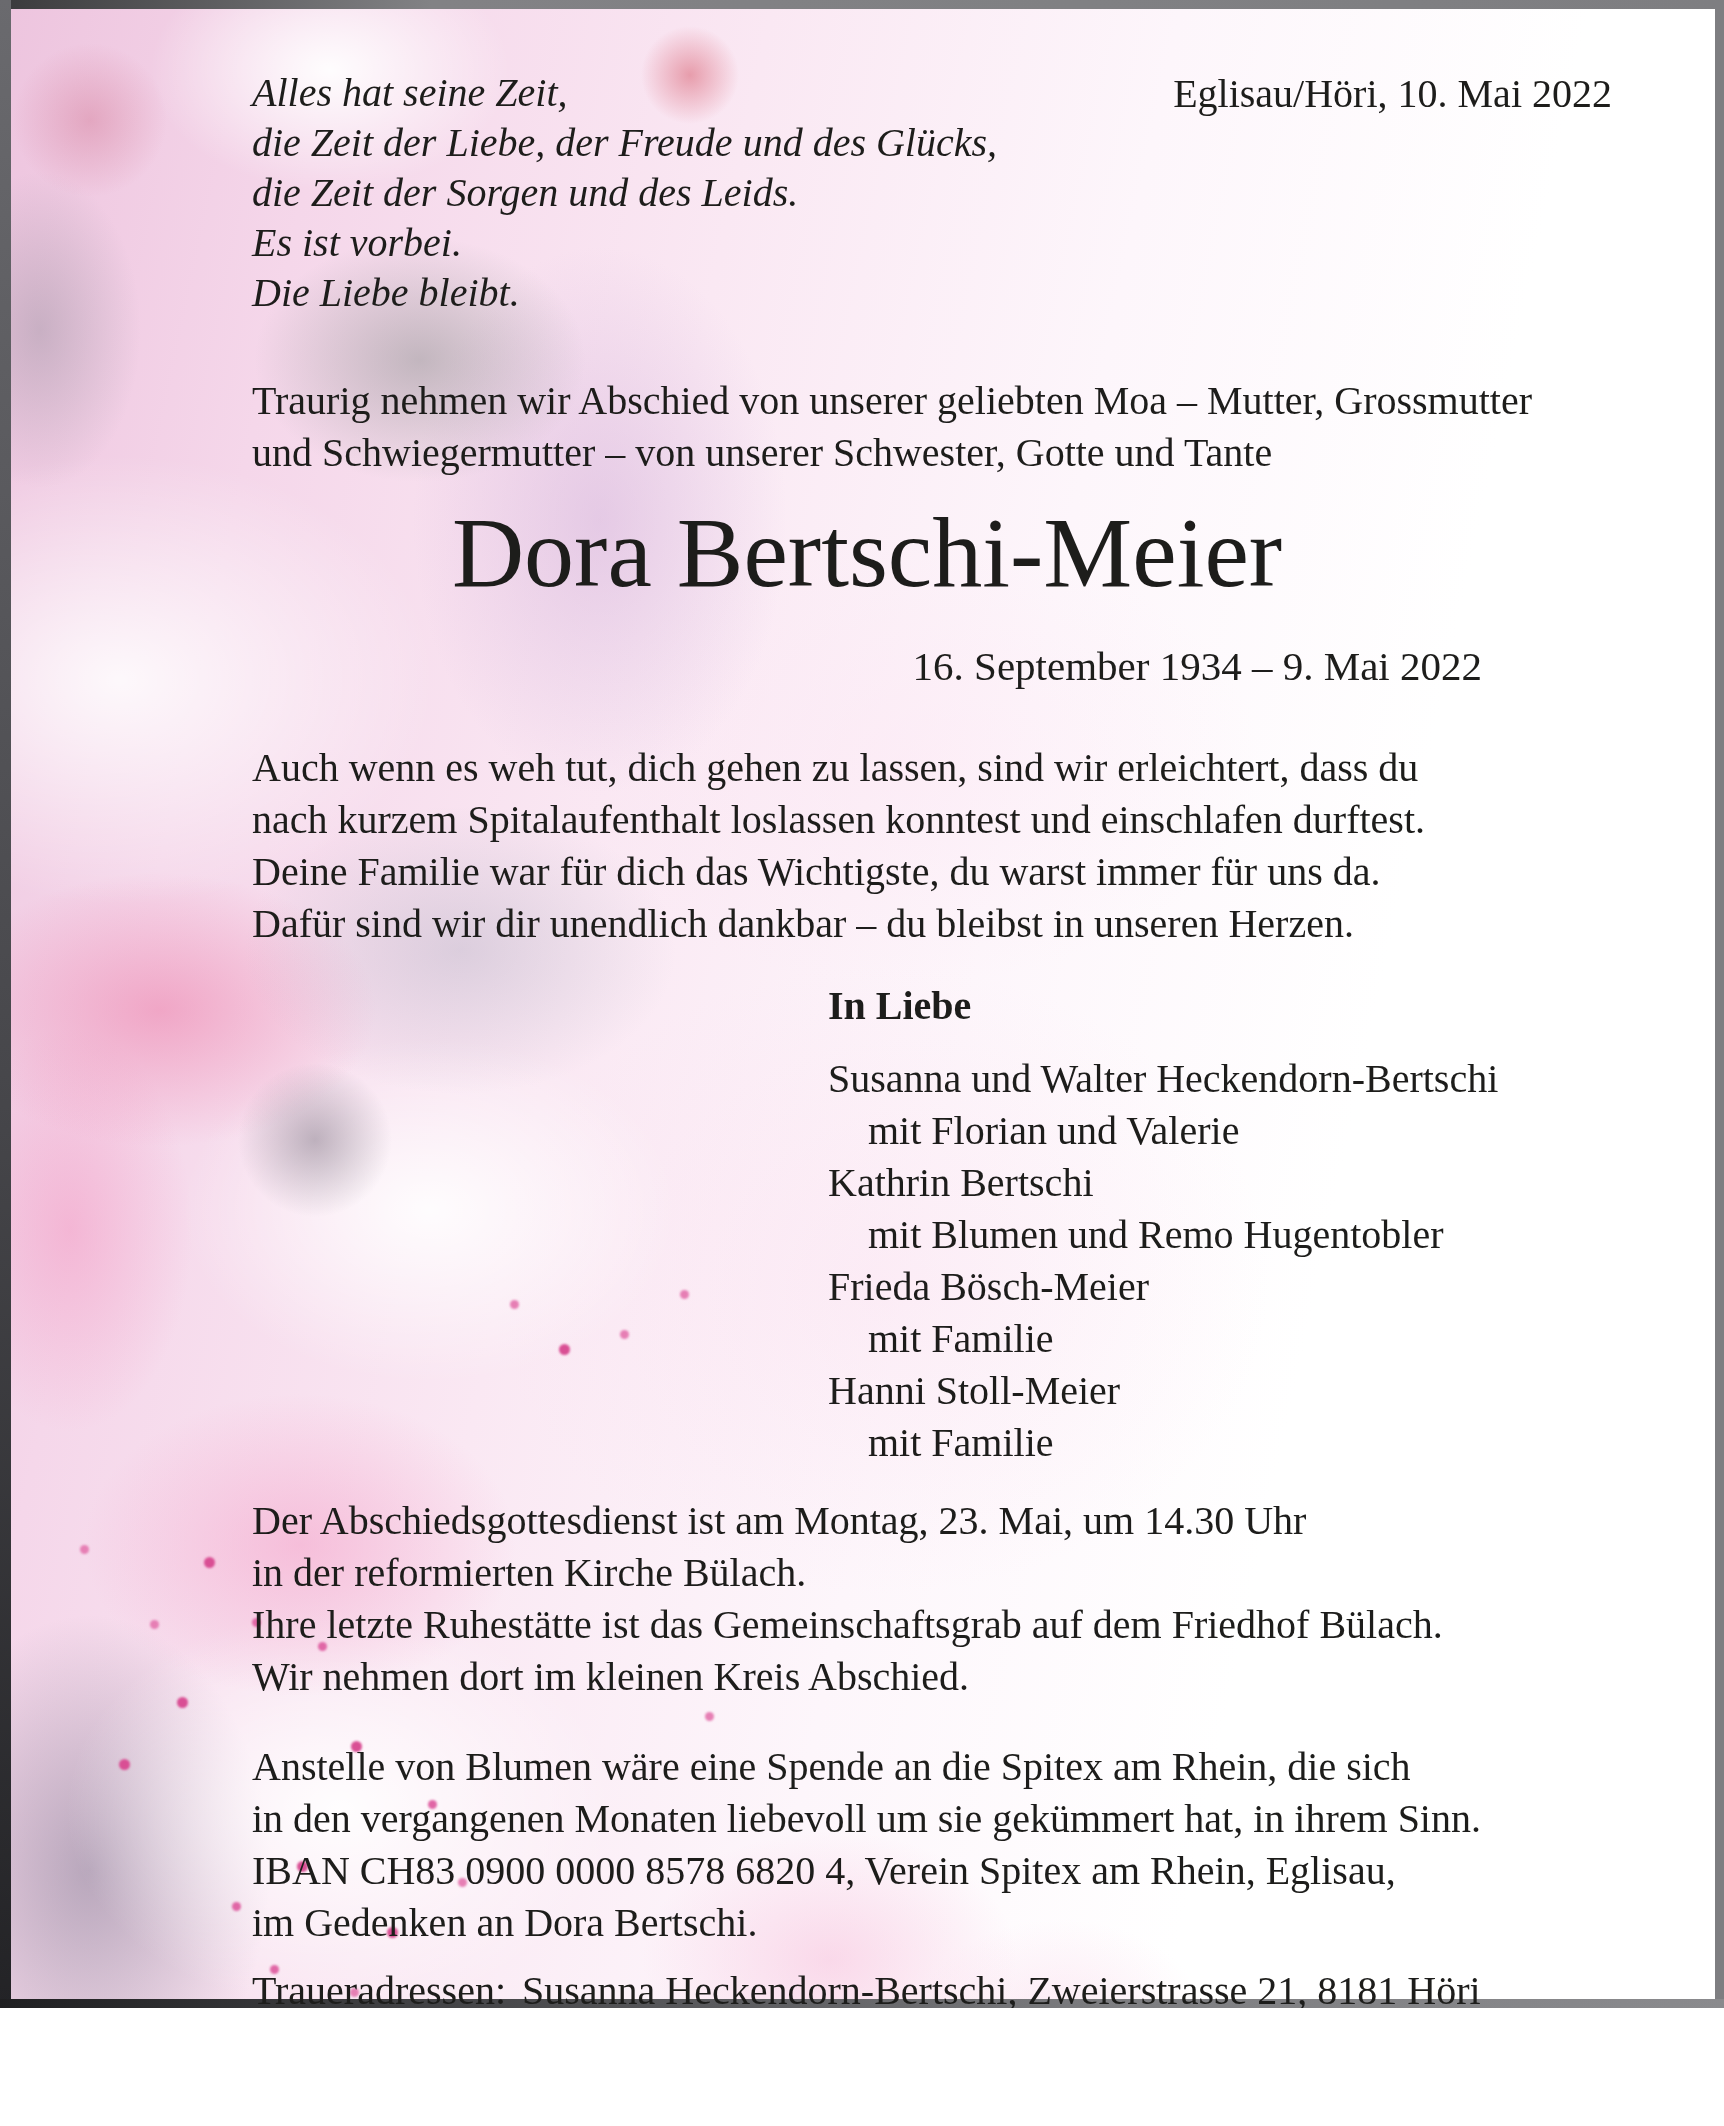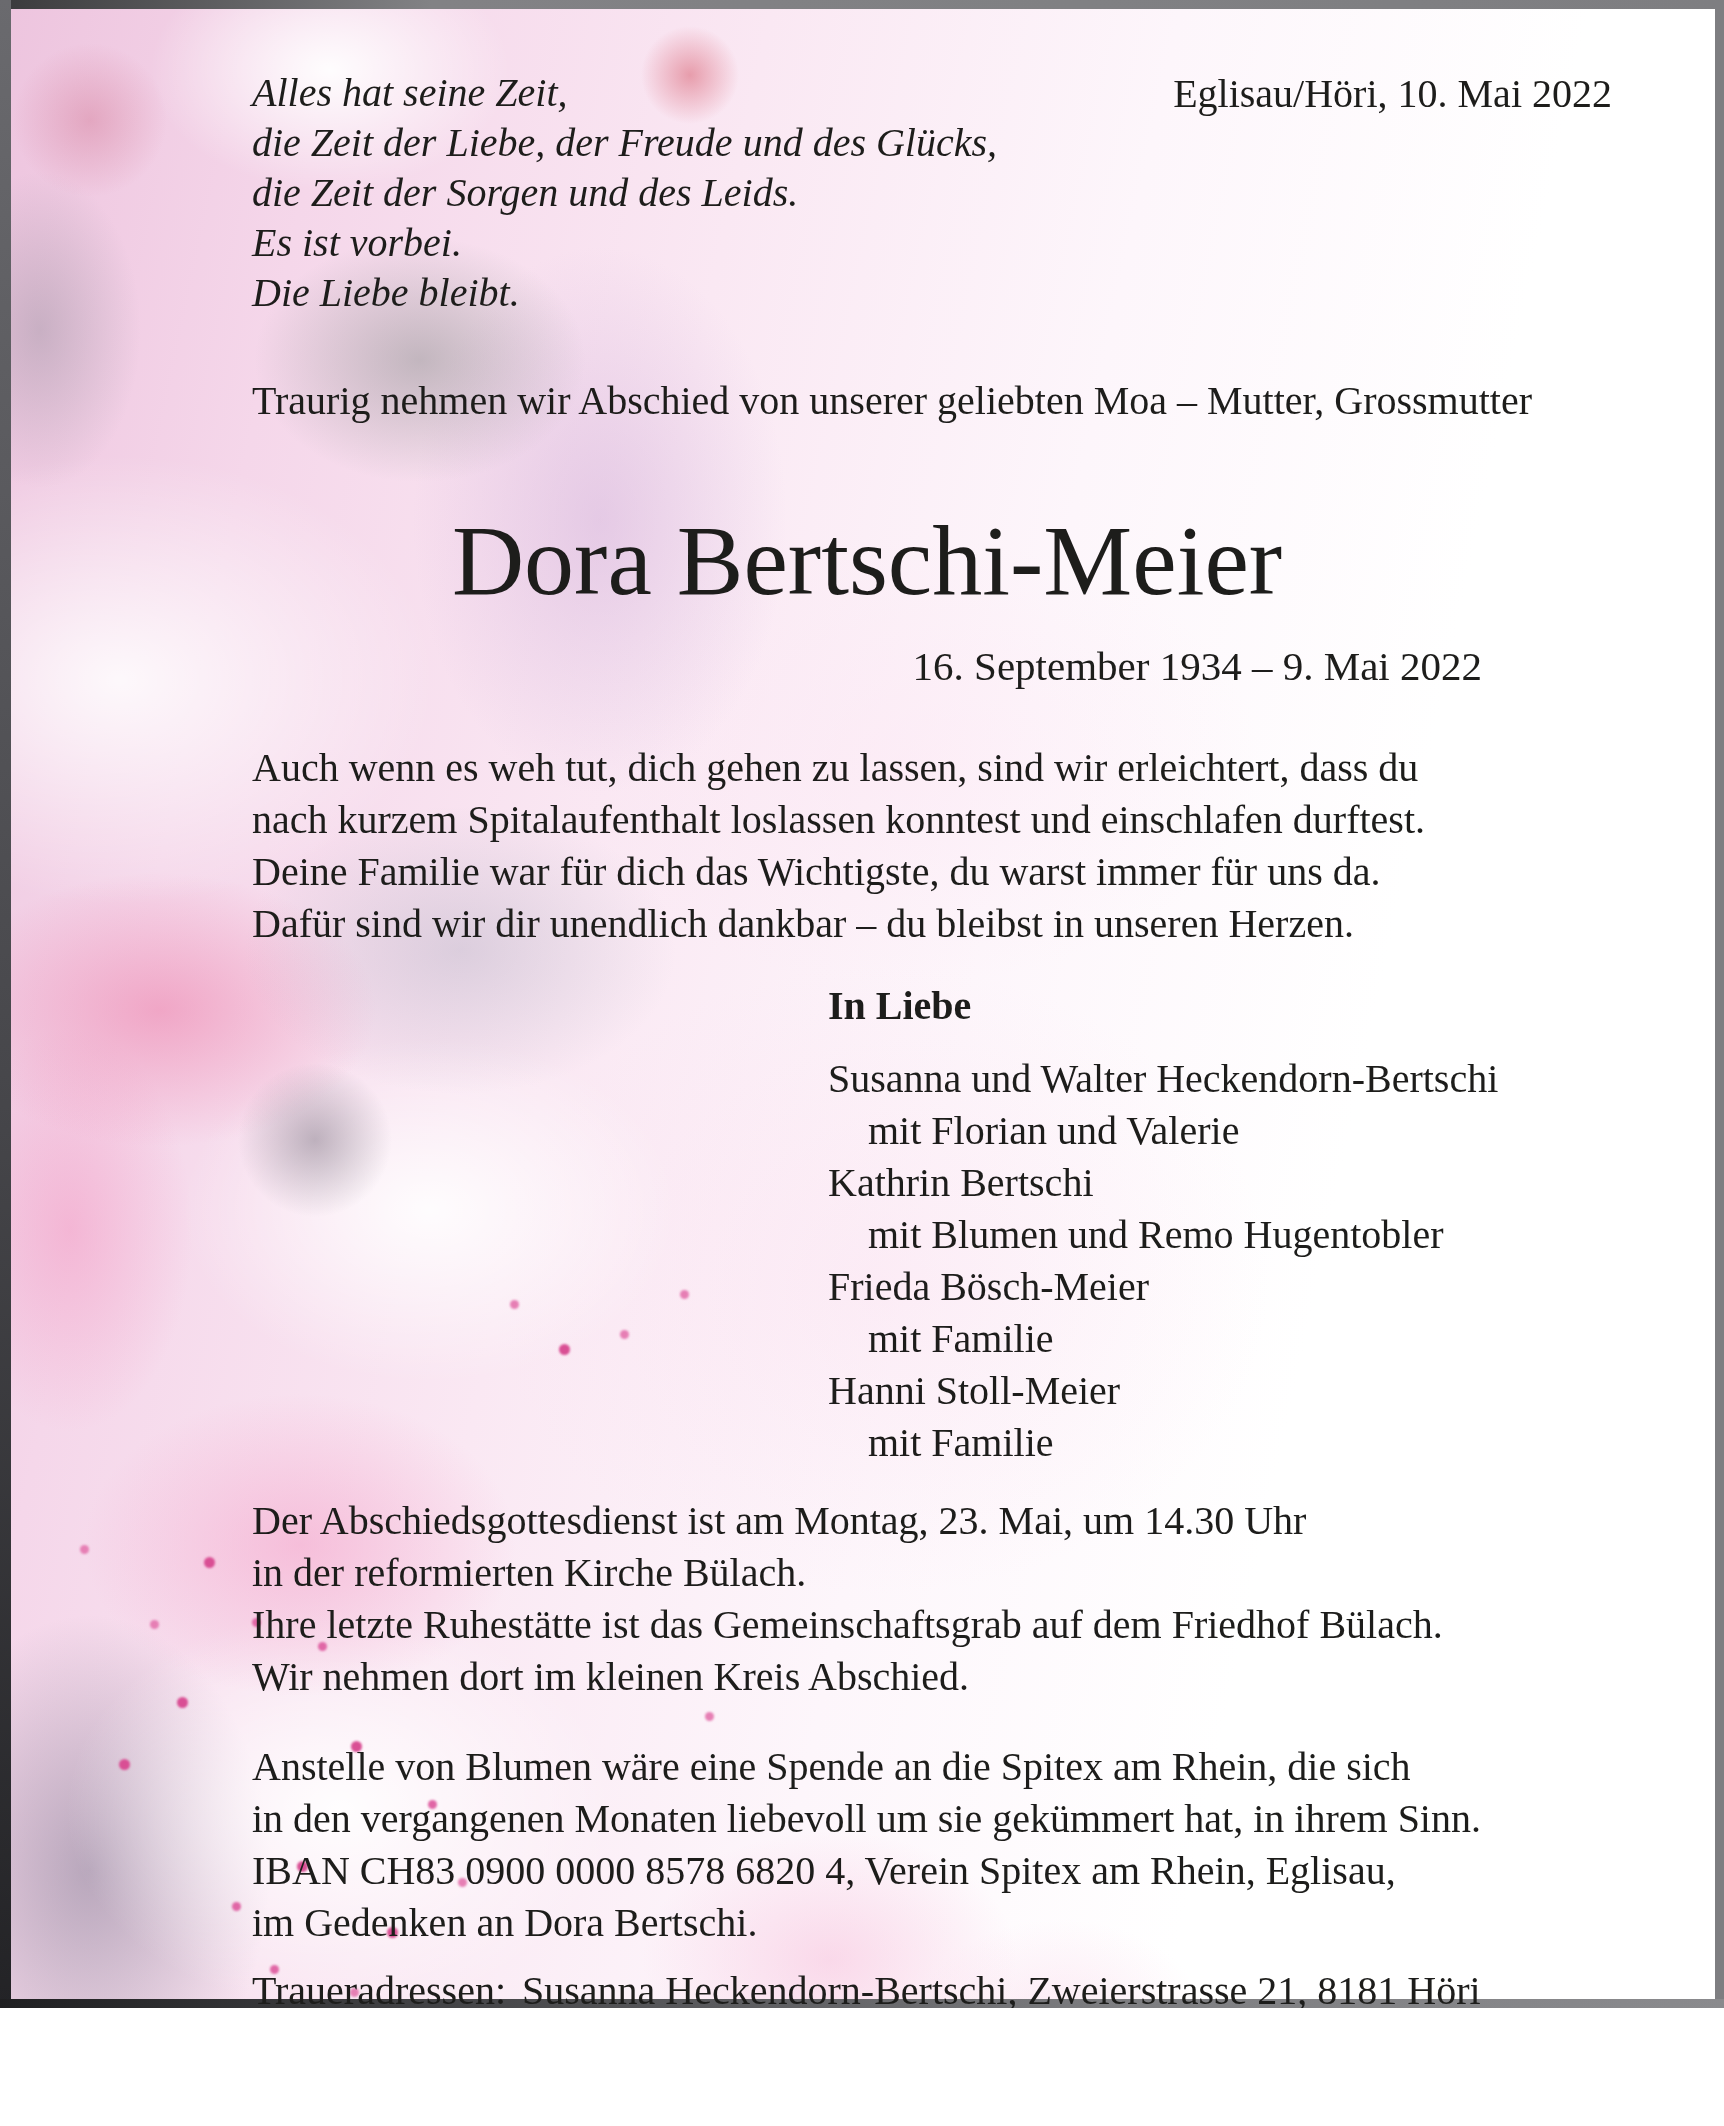--- a/index.html
+++ b/index.html
@@ -53,21 +53,21 @@
   .frame-right{position:absolute;top:9px;right:0;bottom:0;width:9px;background:#7e7e81;}
   .frame-bottom{position:absolute;left:0;right:0;bottom:0;height:9px;
     background:linear-gradient(to right,#1f1f21,#515154 35%,#7e7e81 65%,#8a8a8d);}
   
   .content{position:absolute;inset:0;font-size:40px;line-height:52px;}
   .line{white-space:nowrap;}
   .poem{position:absolute;left:252px;top:68px;font-style:italic;line-height:50px;}
   .dateline{position:absolute;top:68px;right:112px;white-space:nowrap;}
   .intro{position:absolute;left:252px;top:375px;}
   .title-wrap{position:absolute;left:252px;top:498px;width:1230px;text-align:center;}
-  .title-wrap h1{margin:8px;font-size:100px;line-height:110px;font-weight:400;}
+  .title-wrap h1{margin:0;font-size:100px;line-height:110px;font-weight:400;}
   .dates-wrap{position:absolute;left:252px;top:640px;width:1230px;text-align:right;font-size:41px;}
   .tribute{position:absolute;left:252px;top:742px;}
   .salutation{position:absolute;left:828px;top:980px;font-weight:bold;}
   .family{position:absolute;left:828px;top:1053px;}
   .fam-sub{padding-left:40px;}
   .service{position:absolute;left:252px;top:1495px;}
   .donation{position:absolute;left:252px;top:1720px;margin-top:21px;}
   .addresses{position:absolute;left:252px;top:1965px;display:flex;}
   .addr-label{margin-right:16px;white-space:nowrap;}
 </style>
@@ -90,20 +90,21 @@
       <div class="line">die Zeit der Liebe, der Freude und des Glücks,</div>
       <div class="line">die Zeit der Sorgen und des Leids.</div>
       <div class="line">Es ist vorbei.</div>
       <div class="line">Die Liebe bleibt.</div>
     </div>
 
     <div class="dateline">Eglisau/Höri, 10. Mai 2022</div>
 
     <div class="intro">
       <div class="line">Traurig nehmen wir Abschied von unserer geliebten Moa – Mutter, Grossmutter</div>
+      <div class="line">und Schwiegermutter – von unserer Schwester, Gotte und Tante</div>
     </div>
 
     <div class="title-wrap">
       <h1>Dora Bertschi-Meier</h1>
     </div>
 
     <div class="dates-wrap">16. September 1934 – 9. Mai 2022</div>
 
     <div class="tribute">
       <div class="line">Auch wenn es weh tut, dich gehen zu lassen, sind wir erleichtert, dass du</div>

